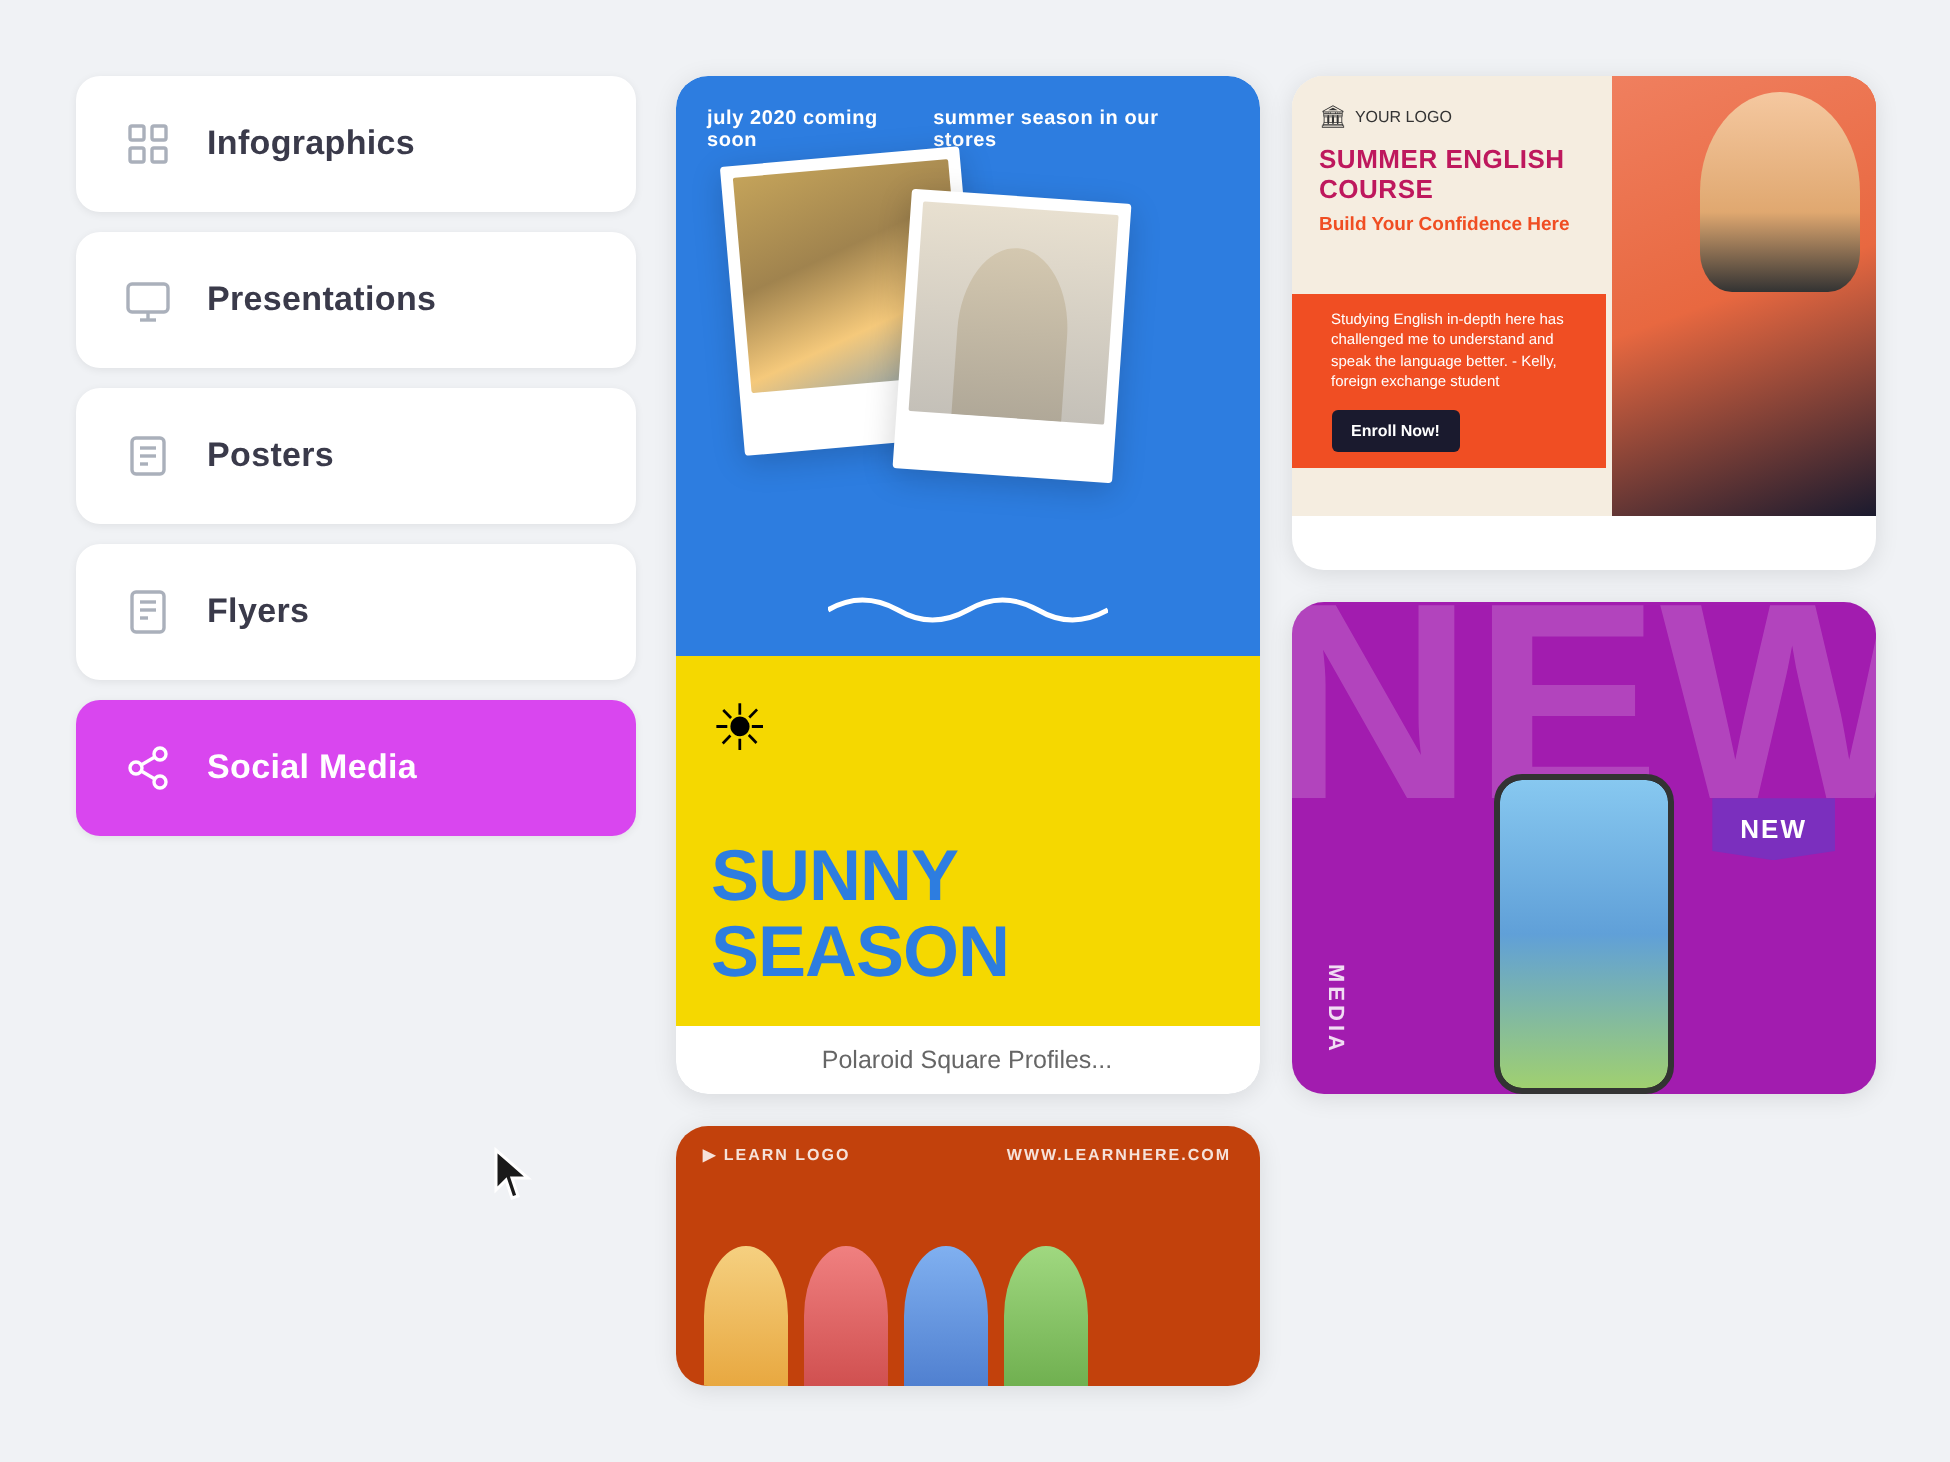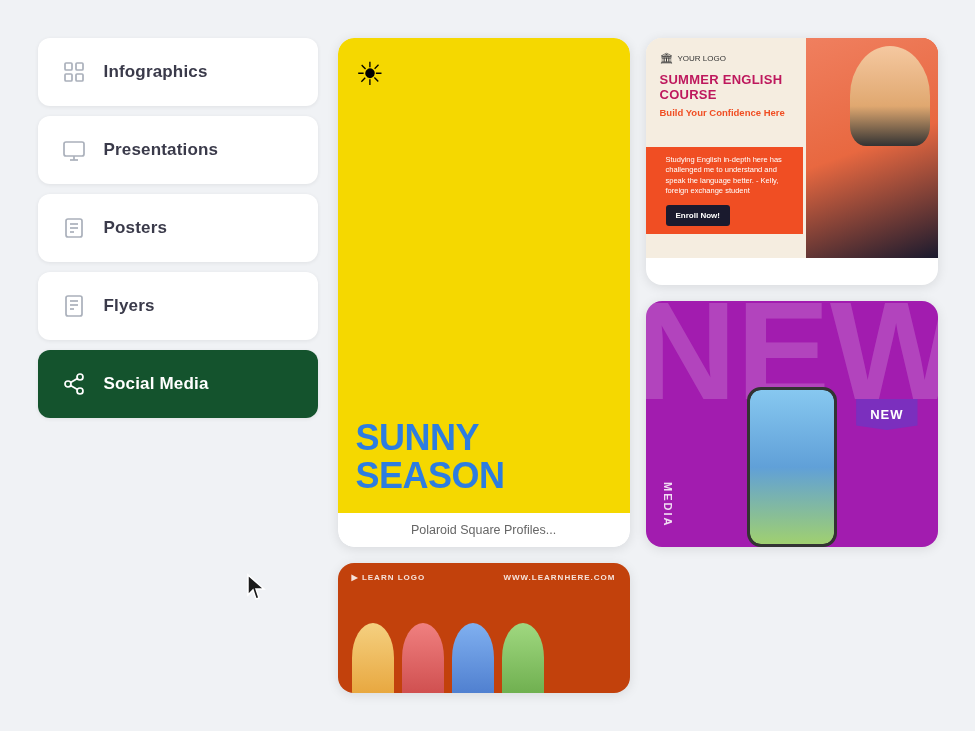--- a/index.html
+++ b/index.html
@@ -64,21 +64,21 @@
     }
 
     .sidebar-item .label {
       font-size: 17px;
       color: #3a3a4a;
       font-weight: 700;
       letter-spacing: 0.01em;
     }
 
     .sidebar-item.active {
-      background: #14532d;
+      background: #d946ef;
       text-align: center;
     }
     .sidebar-item.active .label {
       color: #fff;
     }
     .sidebar-item.active svg {
       stroke: #fff;
     }
 
     
@@ -542,20 +542,43 @@
       </svg>
     </div>
 
   </div>
 
   <div class="main-content">
 
     <div class="card-tall">
       <div style="flex:1; border-radius:16px; overflow:hidden; display:flex; flex-direction:column; box-shadow: 0 2px 12px rgba(0,0,0,0.10);">
 
+        <div class="story-top">
+          <div class="header-text">
+            <span>july 2020 coming soon</span>
+            <span>summer season in our stores</span>
+          </div>
+
+          <div class="polaroid-wrap">
+            <div class="polaroid polaroid-1">
+              <div class="photo-1"></div>
+            </div>
+            <div class="polaroid polaroid-2">
+              <div class="photo-2">
+                <div class="photo-2-figure"></div>
+              </div>
+            </div>
+          </div>
+
+          <div class="story-wave">
+            <svg width="140" height="20" viewBox="0 0 140 20">
+              <path d="M0 10 Q17 0 35 10 Q52 20 70 10 Q87 0 105 10 Q122 20 140 10" fill="none" stroke="#fff" stroke-width="2.5"></path>
+            </svg>
+          </div>
+        </div>
 
         <div class="story-bottom">
           <div class="sun-icon">☀</div>
           <div class="sunny-title">SUNNY SEASON</div>
         </div>
 
         <div class="card-caption">Polaroid Square Profiles...</div>
       </div>
     </div>
 

